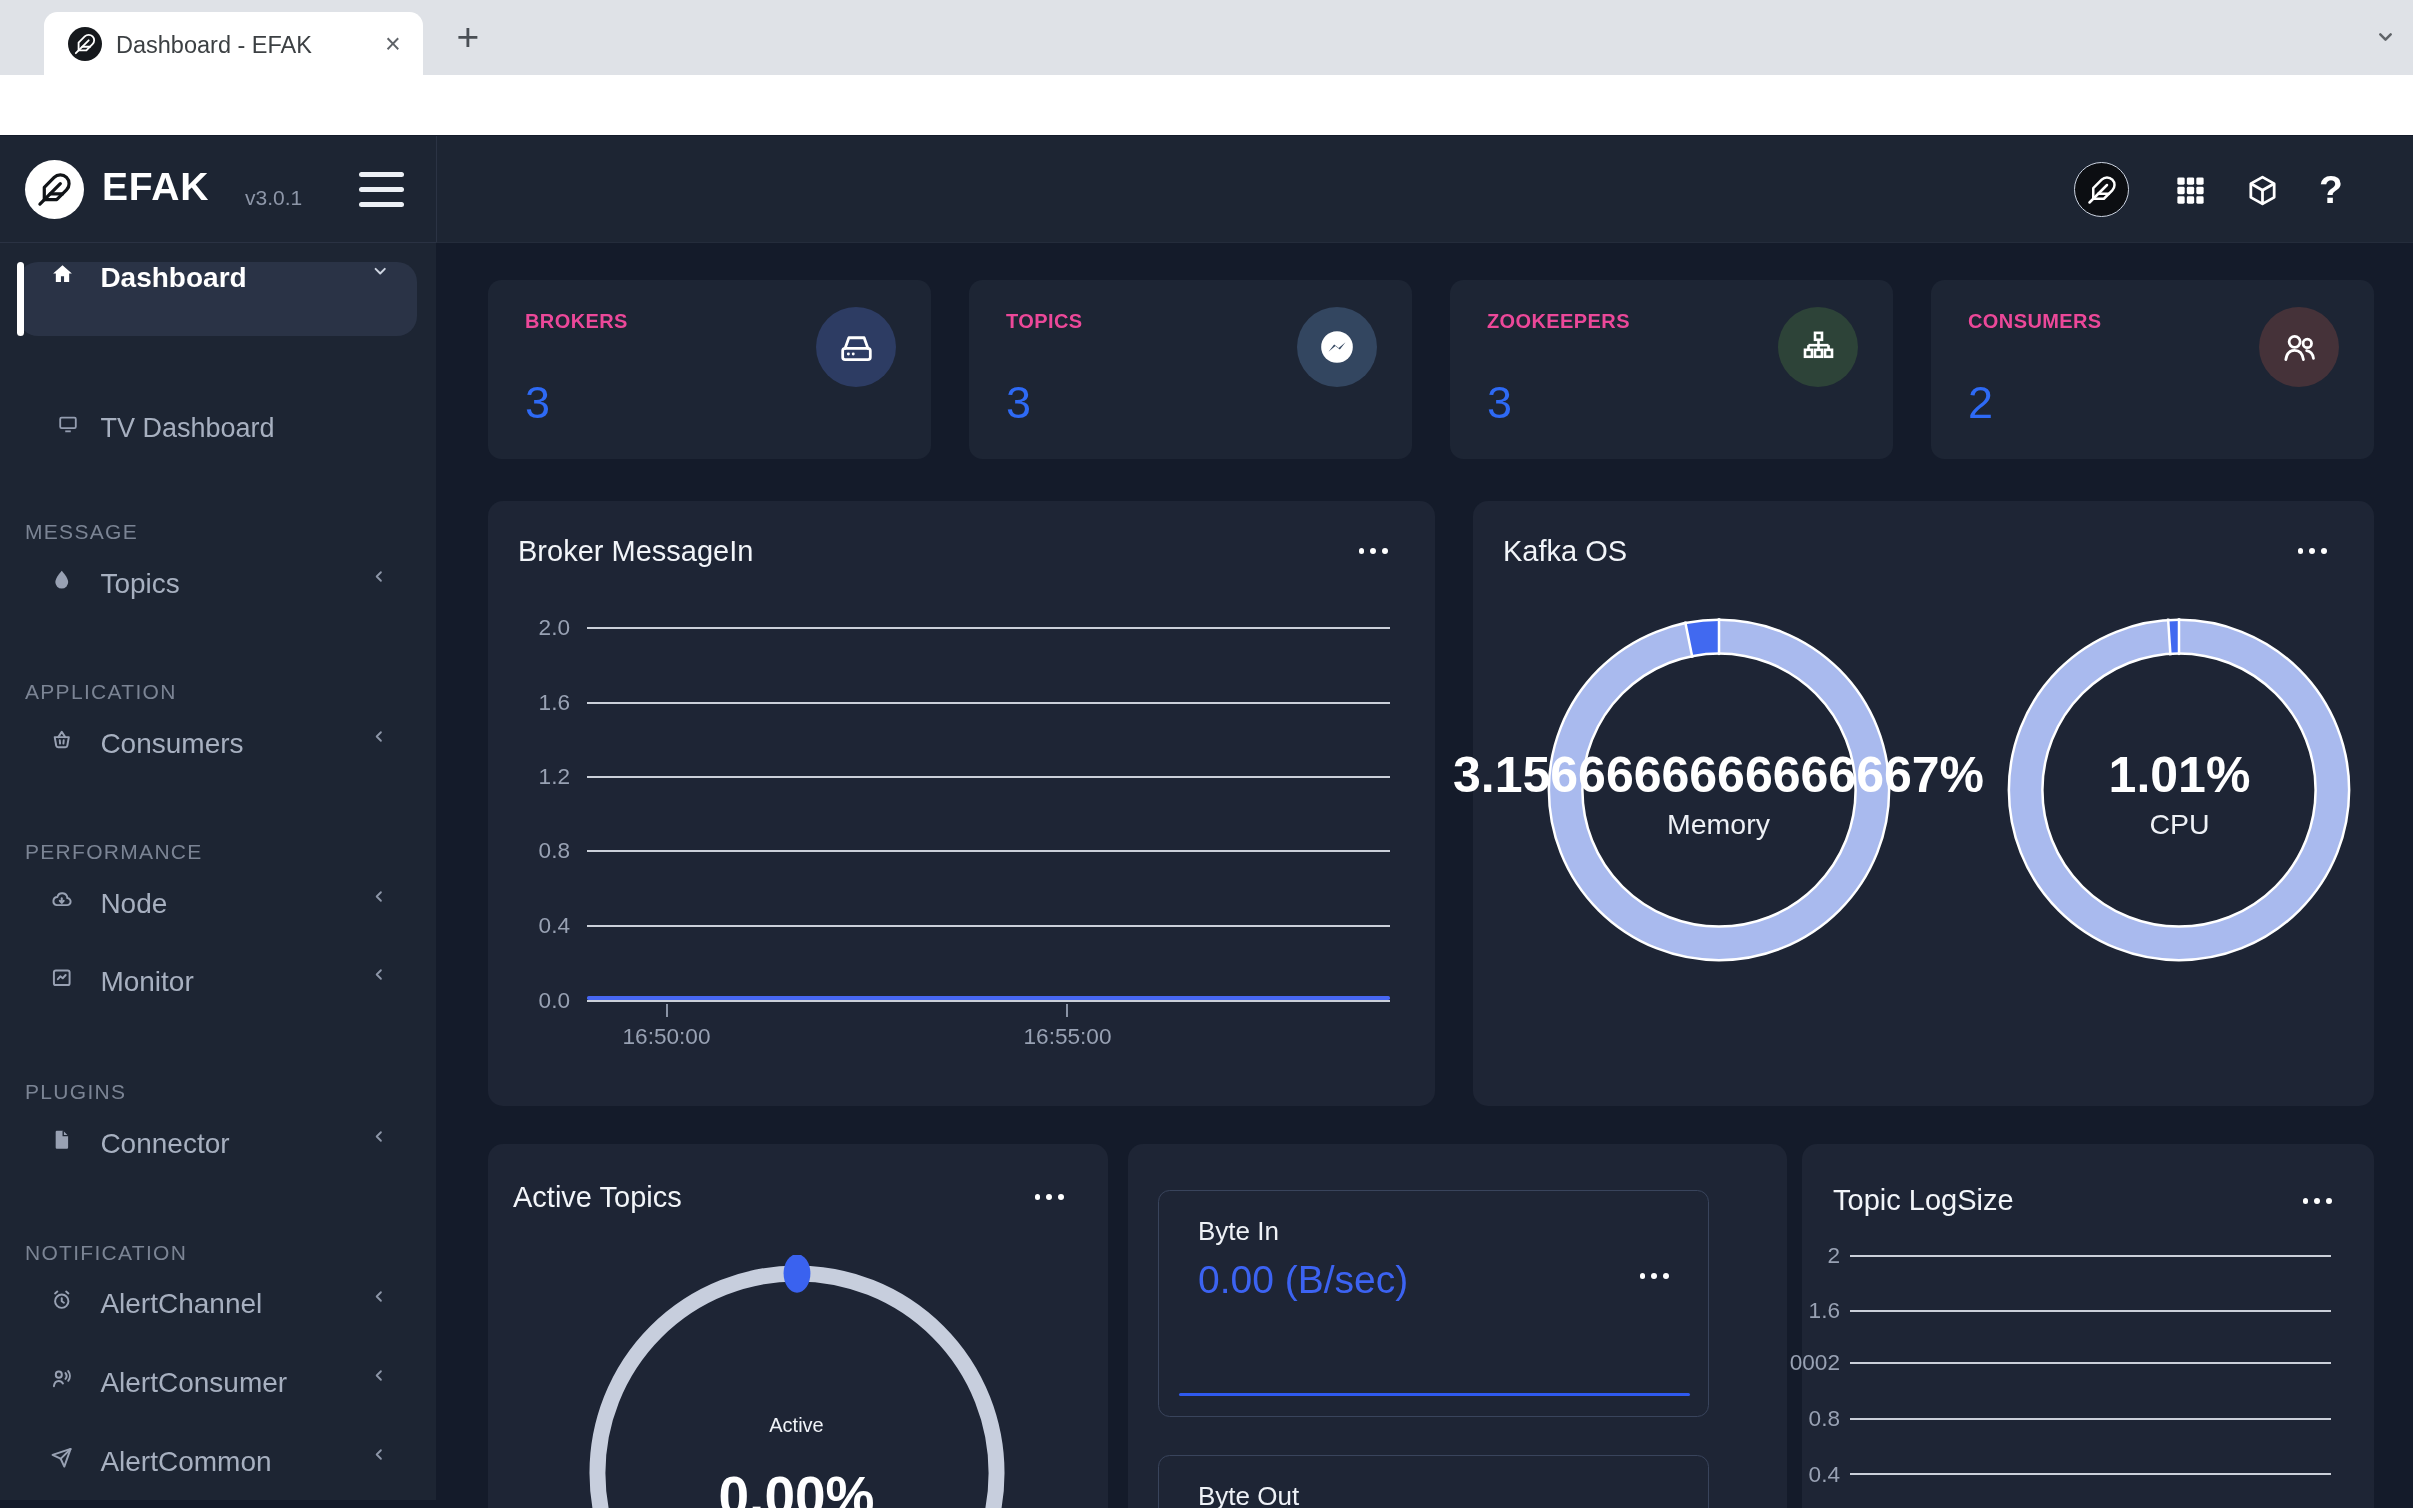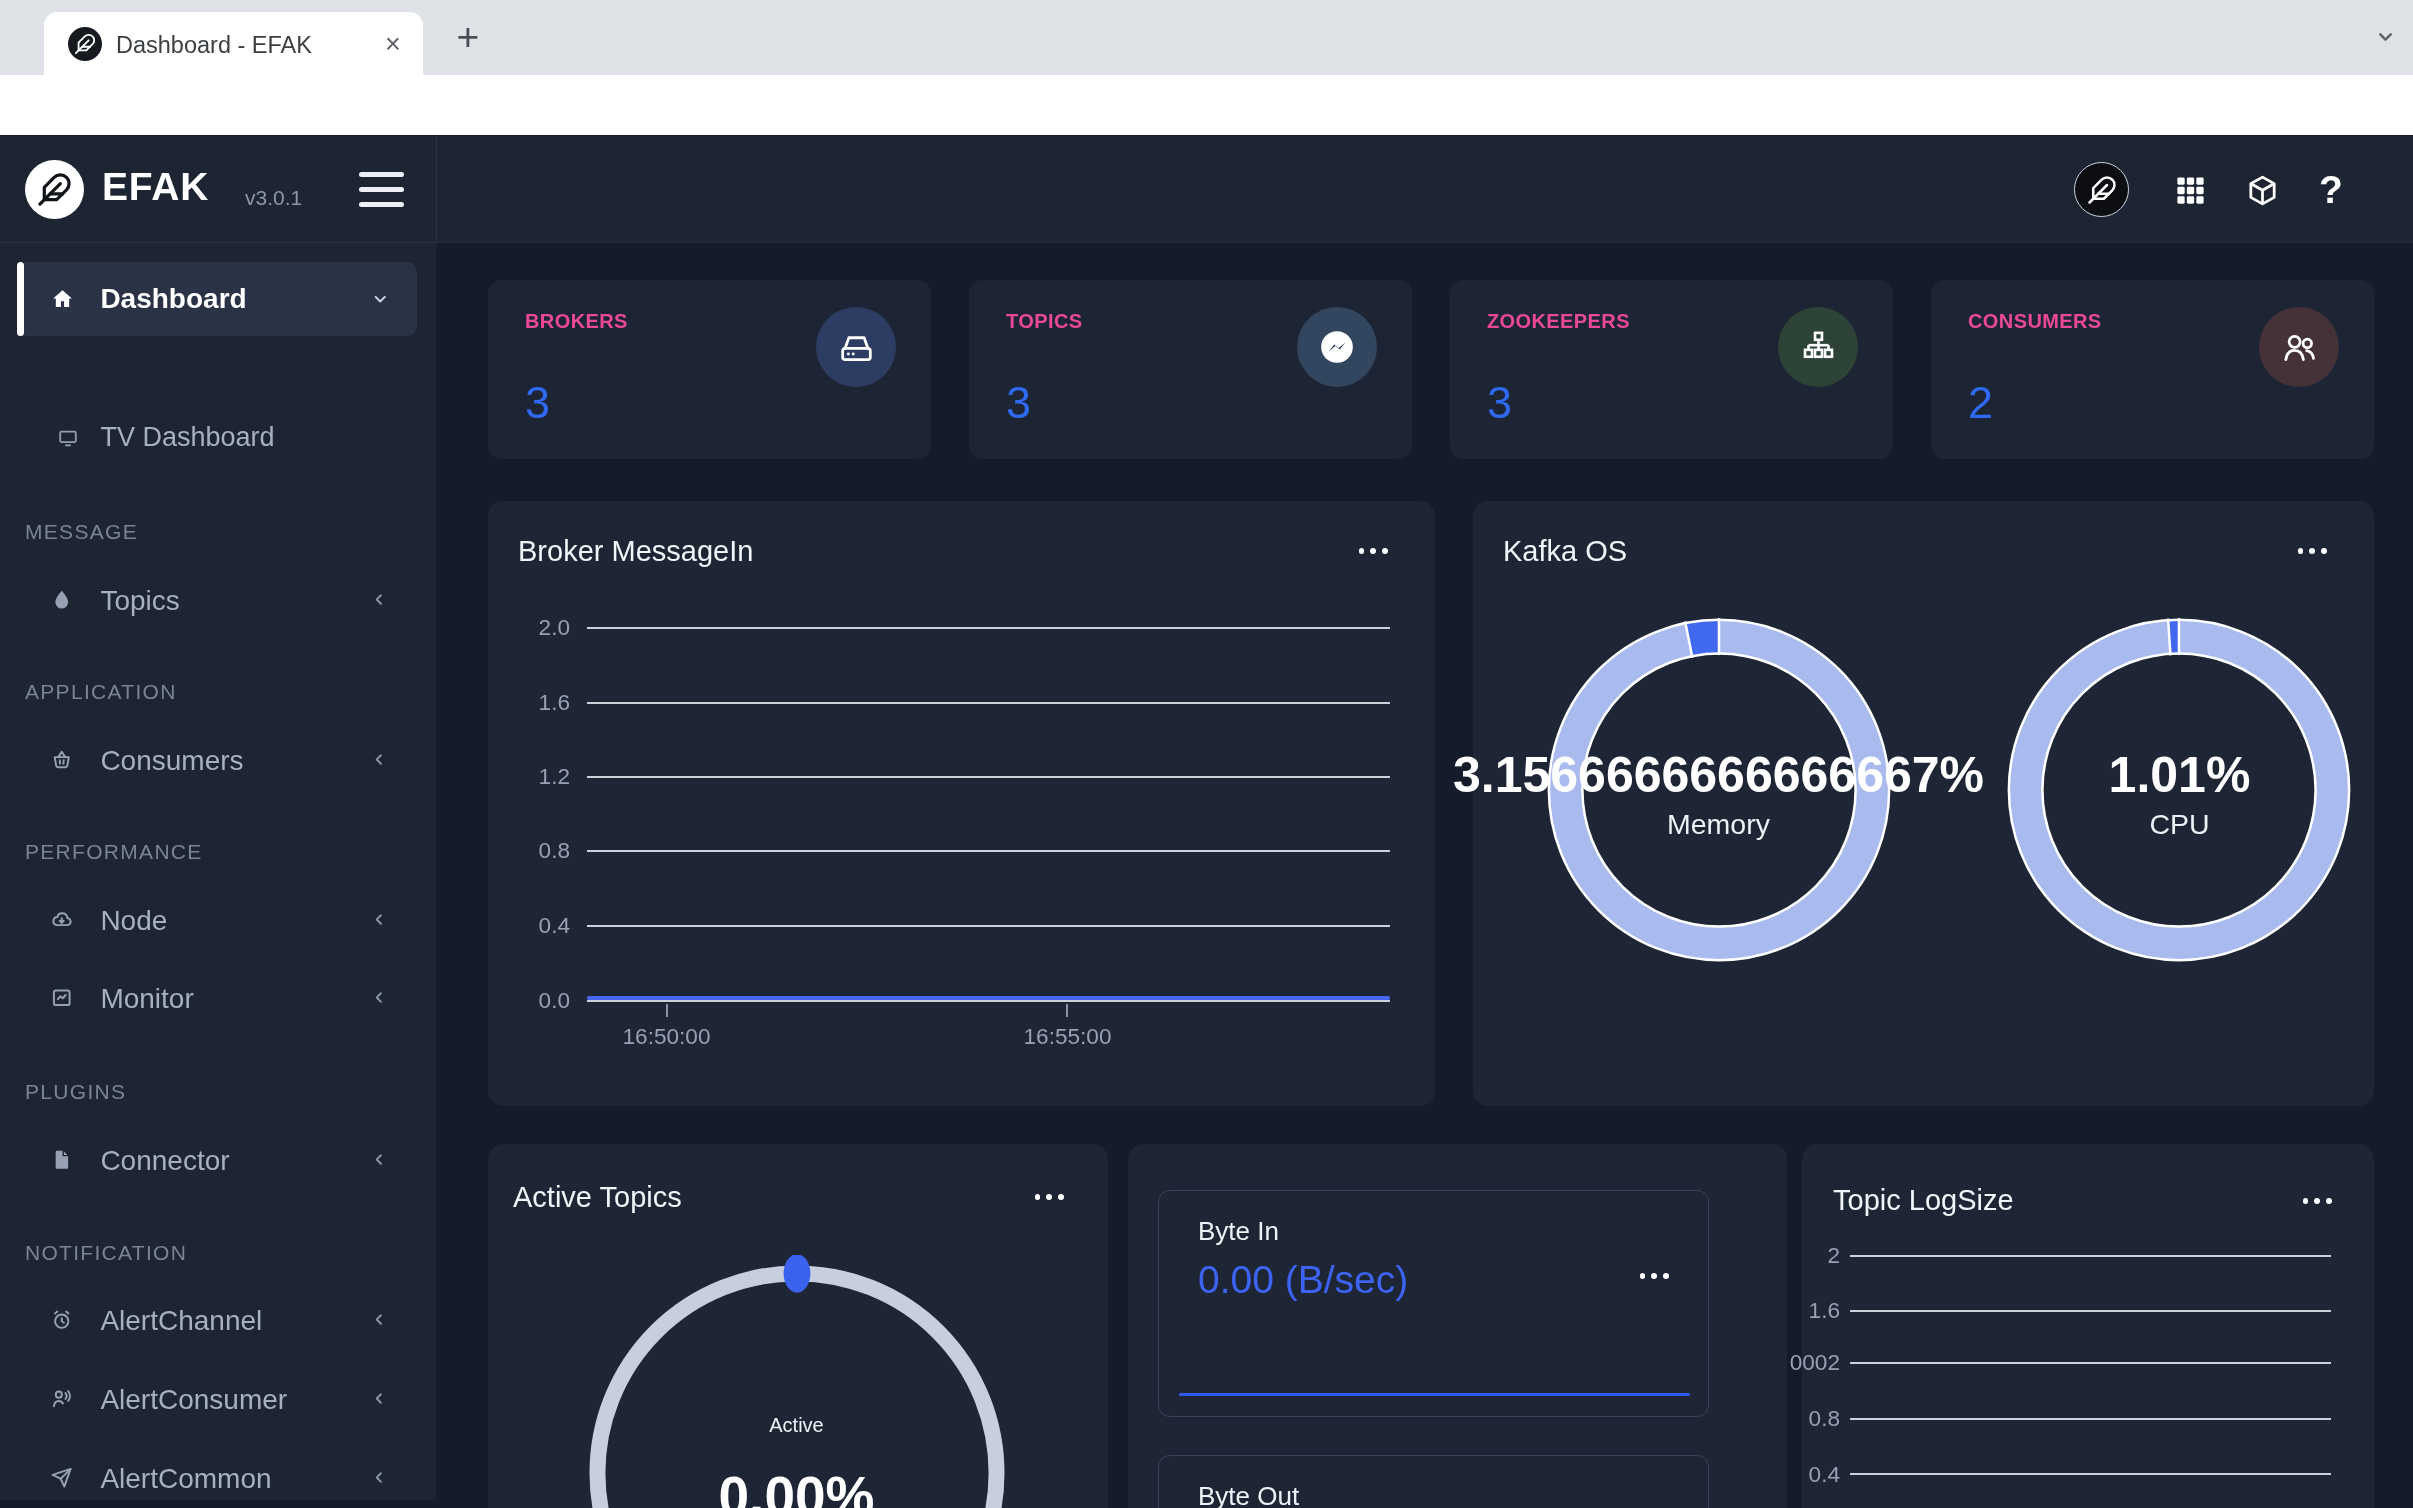--- a/index.html
+++ b/index.html
@@ -26,21 +26,21 @@
   
   .sidebar { position:absolute; left:0; top:136px; width:436px; height:1364px; background:#1d2533; }
   .sb-head { position:absolute; left:0; top:0; width:436px; height:107px; border-bottom:0.8px solid #2a3243; }
   .logo-circle { position:absolute; left:25px; top:23.5px; width:59px; height:59px; border-radius:50%; background:#fff; display:flex; align-items:center; justify-content:center; }
   .brand { position:absolute; left:102px; top:28.5px; font-size:39px; font-weight:bold; color:#fff; letter-spacing:0.8px; }
   .version { position:absolute; left:245px; top:50px; font-size:21px; color:#8d96a8; }
   .hamburger { position:absolute; left:359px; top:34px; width:45px; height:40px; }
   .hamburger span { position:absolute; left:0; width:45px; height:5px; border-radius:2.5px; background:#ecf0f5; }
   .hamburger span:nth-child(1){top:1.7px} .hamburger span:nth-child(2){top:17px} .hamburger span:nth-child(3){top:32px}
 
-  .mi { position:absolute; left:18.4px; width:399px; border-radius:10px; display:flex; align-items:center; }
+  .mi { position:absolute; left:18.4px; width:399px; border-radius:20px; display:flex; }
   .mi .lbl { font-size:28px; color:#a7b0c0; }
   .mi .ico { position:absolute; left:32px; width:25px; height:25px; display:flex; }
   .mi .caret { position:absolute; right:28.5px; width:18.4px; height:18.4px; display:flex; }
   .mi.active { background:#2a3346; }
   .mi.active::before { content:""; position:absolute; left:-1.7px; top:0; bottom:0; width:7.5px; border-radius:5px; background:#fff; }
   .mi.active .lbl { color:#fff; font-weight:600; }
   .mi.sub .ico { left:39px; width:22px; height:22px; }
   .mi .lbl { margin-left:82px; }
   .sec-hd { position:absolute; left:25px; font-size:21px; letter-spacing:1.3px; color:#7b8494; }
 

